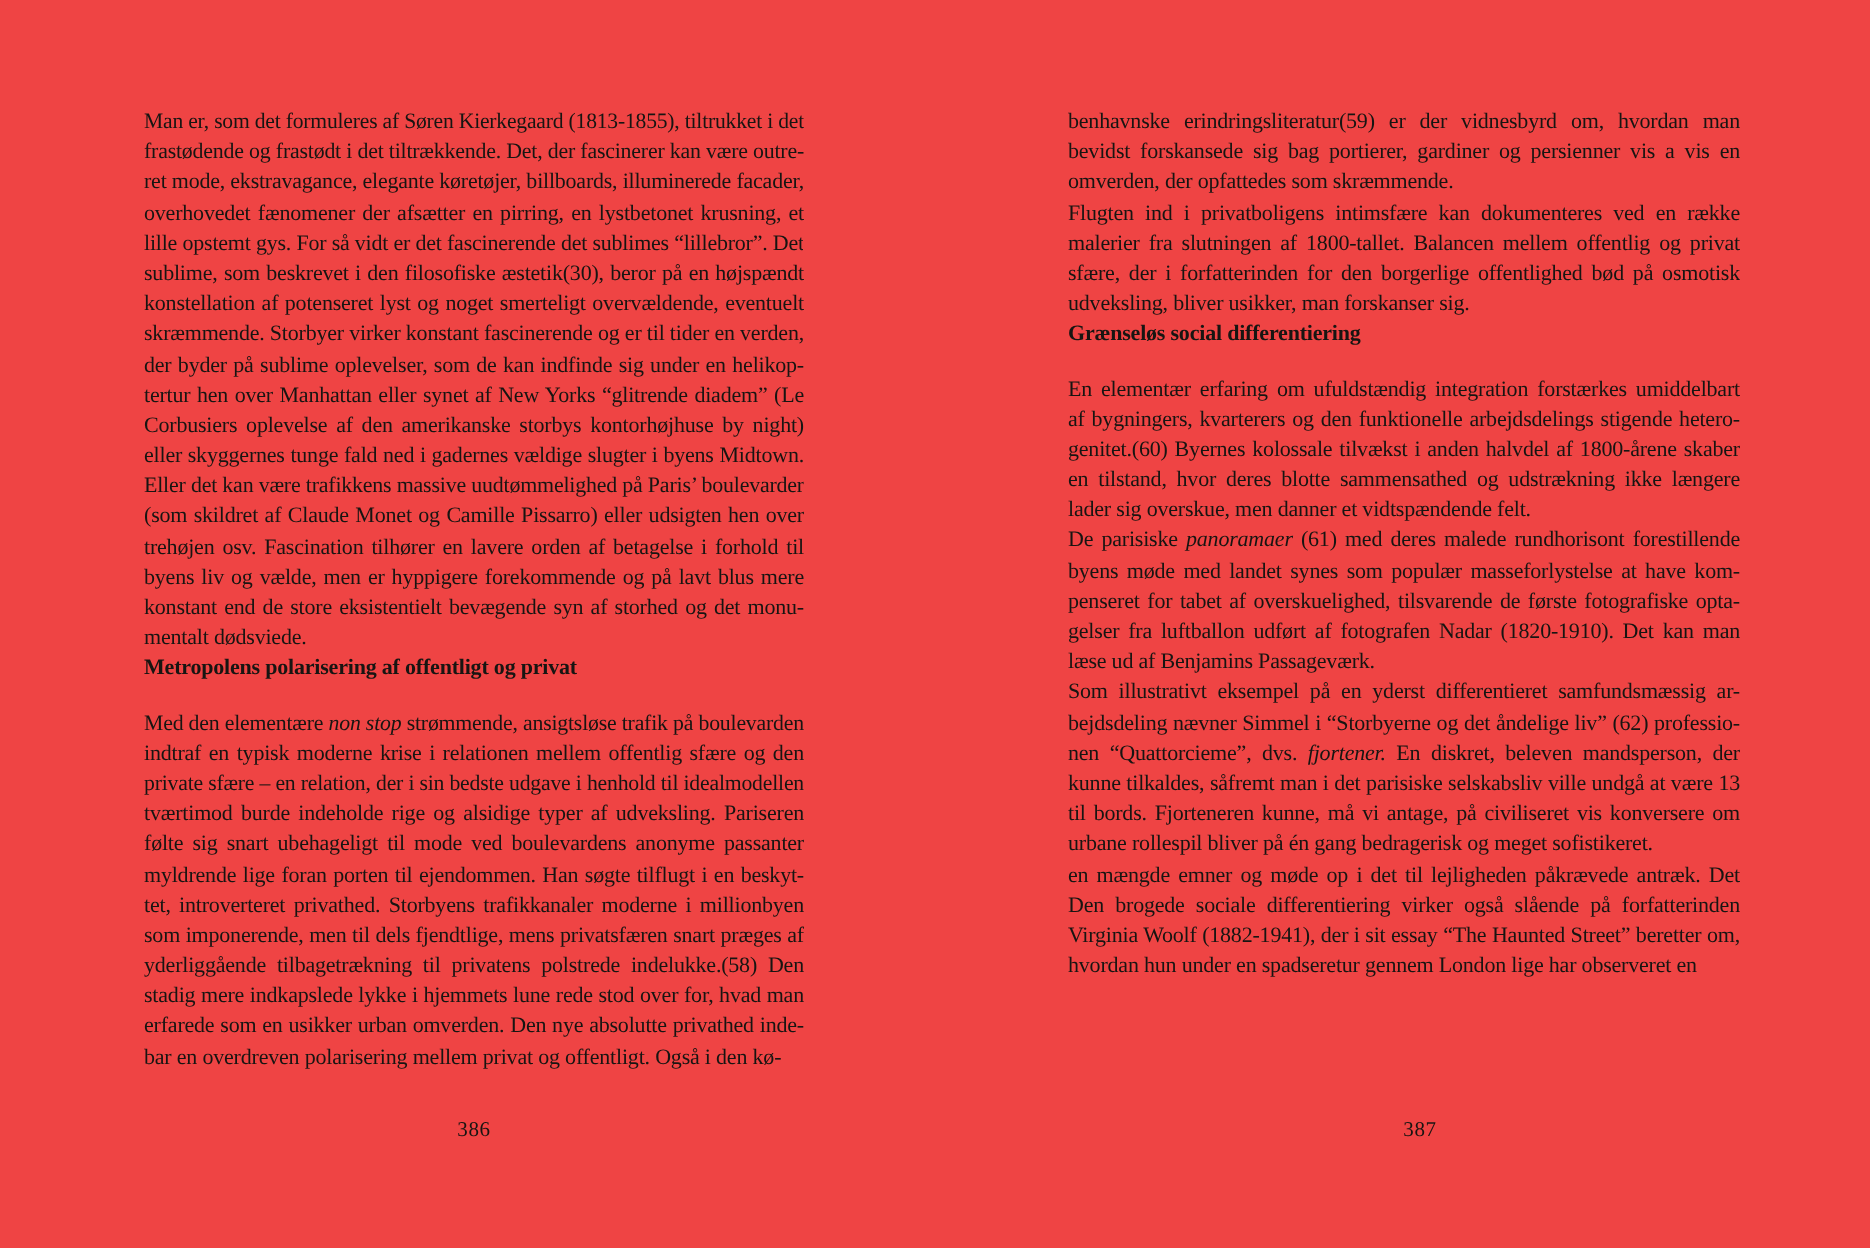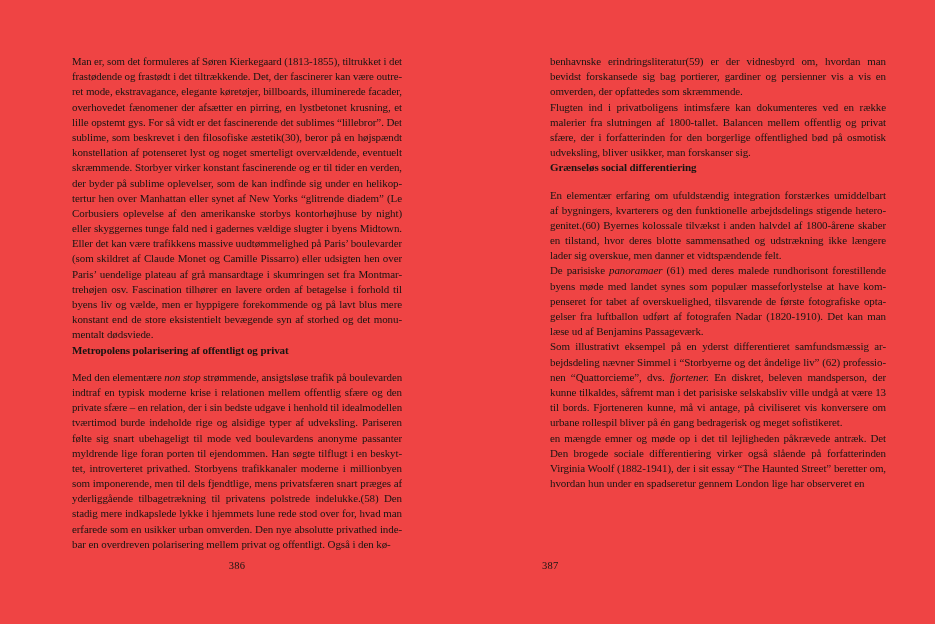--- a/index.html
+++ b/index.html
@@ -8,37 +8,37 @@
     font-family:"Liberation Serif","DejaVu Serif",serif;
     color:#171512;
     -webkit-font-smoothing:antialiased;
   }
   .spread{position:relative;width:935px;height:624px;overflow:hidden;background:#ef4444;}
   .col{
     position:absolute;top:54px;
     font-size:11px;line-height:15.2px;letter-spacing:-0.1px;
   }
   .col-left{left:72px;width:330px;}
-  .col-right{left:550px;width:336px;}
+  .col-right{left:534px;width:336px;}
   .block{margin-top:0;}
   .block:first-child{margin-top:0;}
   .block.tight{margin-top:12px;font-family:Liberation Serif, serif;}
   .heading{font-weight:bold;}
   .heading .line{text-align:left;text-align-last:left;}
   .line{
     text-align:justify;text-align-last:justify;text-justify:inter-word;
     height:15.2px;overflow:hidden;
   }
   .line.last{text-align-last:left;}
   .it{font-style:italic;}
   .folio{
     position:absolute;top:560px;font-size:10.5px;letter-spacing:0.3px;
   }
   .folio-left{left:72px;width:330px;text-align:center;}
-  .folio-right{left:542px;width:336px;text-align:left;}
+  .folio-right{left:542px;width:336px;text-align:center;}
 </style>
 </head>
 <body>
 
 <div class="spread">
   <div class="col col-left">
       <div class="block para">
         <div class="line" style="white-space: nowrap; width: 336.125px; transform-origin: 0px 0px; transform: scaleX(0.981778);"><span>Man er, som det formuleres af Søren Kierkegaard (1813-1855), tiltrukket i det</span></div>
         <div class="line" style="white-space: nowrap; width: 332.062px; transform-origin: 0px 0px; transform: scaleX(0.993789);"><span>frastødende og frastødt i det tiltrækkende. Det, der fascinerer kan være outre-</span></div>
         <div class="line" style="white-space: nowrap; width: 330.953px; transform-origin: 0px 0px; transform: scaleX(0.99712);"><span>ret mode, ekstravagance, elegante køretøjer, billboards, illuminerede facader,</span></div>
@@ -46,21 +46,20 @@
         <div class="line" style="white-space: nowrap; width: 330.469px; transform-origin: 0px 0px; transform: scaleX(0.998582);"><span>lille opstemt gys. For så vidt er det fascinerende det sublimes “lillebror”. Det</span></div>
         <div class="line"><span>sublime, som beskrevet i den filosofiske æstetik(30), beror på en højspændt</span></div>
         <div class="line"><span>konstellation af potenseret lyst og noget smerteligt overvældende, eventuelt</span></div>
         <div class="line" style="white-space: nowrap; width: 330.25px; transform-origin: 0px 0px; transform: scaleX(0.999243);"><span>skræmmende. Storbyer virker konstant fascinerende og er til tider en verden,</span></div>
         <div class="line"><span>der byder på sublime oplevelser, som de kan indfinde sig under en helikop-</span></div>
         <div class="line"><span>tertur hen over Manhattan eller synet af New Yorks “glitrende diadem” (Le</span></div>
         <div class="line"><span>Corbusiers oplevelse af den amerikanske storbys kontorhøjhuse by night)</span></div>
         <div class="line"><span>eller skyggernes tunge fald ned i gadernes vældige slugter i byens Midtown.</span></div>
         <div class="line" style="white-space: nowrap; width: 331.172px; transform-origin: 0px 0px; transform: scaleX(0.996461);"><span>Eller det kan være trafikkens massive uudtømmelighed på Paris’ boulevarder</span></div>
         <div class="line"><span>(som skildret af Claude Monet og Camille Pissarro) eller udsigten hen over</span></div>
-        <div class="line"><span>Paris’ uendelige plateau af grå mansardtage i skumringen set fra Montmar-</span></div>
         <div class="line"><span>trehøjen osv. Fascination tilhører en lavere orden af betagelse i forhold til</span></div>
         <div class="line"><span>byens liv og vælde, men er hyppigere forekommende og på lavt blus mere</span></div>
         <div class="line"><span>konstant end de store eksistentielt bevægende syn af storhed og det monu-</span></div>
         <div class="line last"><span>mentalt dødsviede.</span></div>
       </div>
       <div class="block heading">
         <div class="line last"><span>Metropolens polarisering af offentligt og privat</span></div>
       </div>
       <div class="block para tight">
         <div class="line" style="white-space: nowrap; width: 333.016px; transform-origin: 0px 0px; transform: scaleX(0.990944);"><span>Med den elementære </span><span class="it">non stop</span><span> strømmende, ansigtsløse trafik på boulevarden</span></div>

